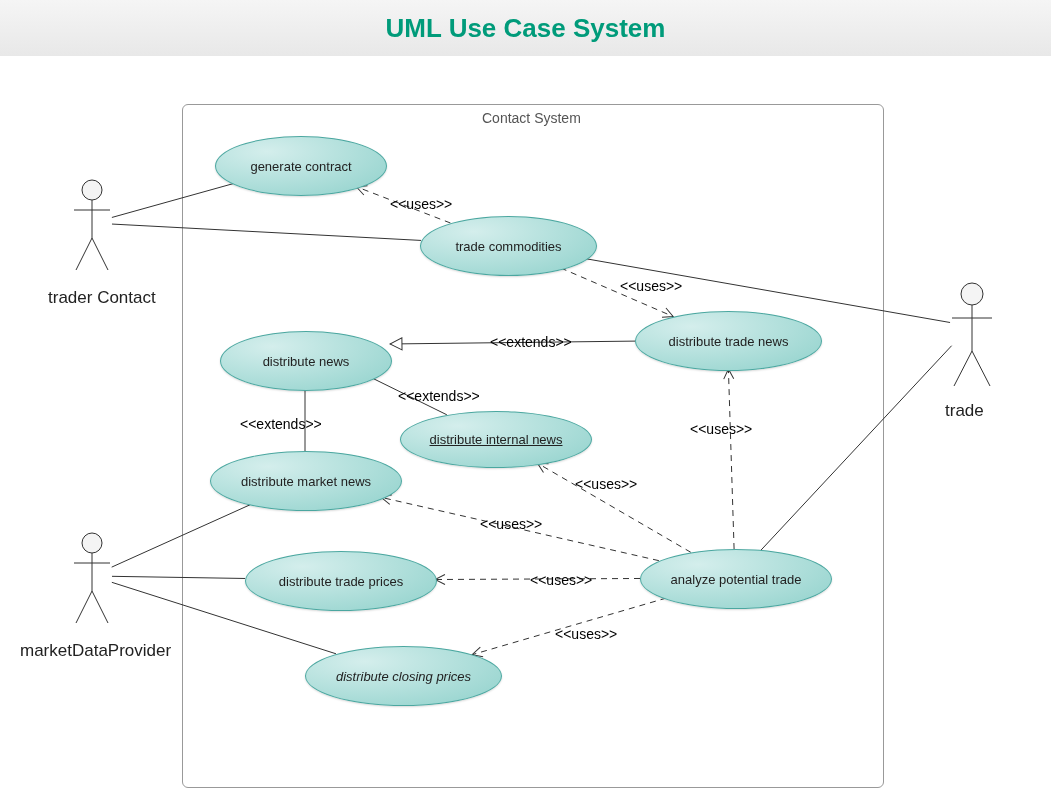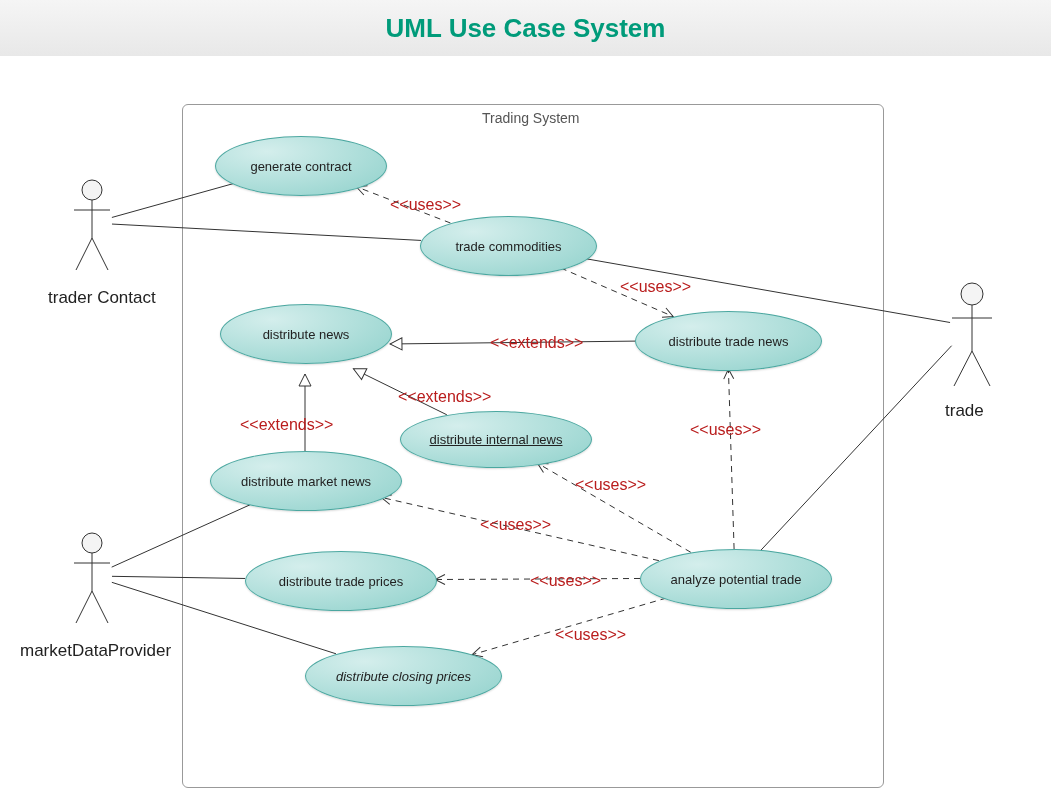--- a/index.html
+++ b/index.html
@@ -57,43 +57,43 @@
   }
   .actor svg { display:block; }
   .actor-label {
     position: absolute;
     font-size: 17px;
     color: #222;
     text-align: center;
   }
   .rel-label {
     position: absolute;
-    font-size: 16px;
-    color: #b91c1c;
+    font-size: 14px;
+    color: #000000;
     background: transparent;
     white-space: nowrap;
   }
   svg.lines {
     position: absolute;
     left: 0; top: 0;
     width: 1051px; height: 733px;
     pointer-events: none;
   }
 </style>
 </head>
 <body>
 
 <div class="header">
   <div class="header-title">UML Use Case System</div>
 </div>
 
 <div class="canvas">
 
   <div class="system-box" id="system-box" style="left: 182px; top: 48px; width: 700px; height: 682px;"></div>
-  <div class="system-title" id="system-title" style="left: 482px; top: 54px;">Trading System</div>
+  <div class="system-title" id="system-title" style="left: 482px; top: 54px;">Contact System</div>
 
   <svg class="lines" id="lines">
     <defs>
       <marker id="arrow-open" markerWidth="12" markerHeight="12" refX="11" refY="6" orient="auto">
         <path d="M1,1 L11,6 L1,11" fill="none" stroke="#333" stroke-width="1"></path>
       </marker>
       <marker id="arrow-tri" markerWidth="14" markerHeight="14" refX="13" refY="7" orient="auto">
         <path d="M1,1 L13,7 L1,13 Z" fill="#fff" stroke="#333" stroke-width="1"></path>
       </marker>
     </defs>
@@ -115,21 +115,21 @@
       <line x1="640.0130653492851" y1="522.4809465045606" x2="434.9869346507149" y2="523.5190534954394" stroke="#333" stroke-width="1" stroke-dasharray="6,5" marker-end="url(#arrow-open)"></line>
       <line x1="666.3196397591856" y1="542.036075017621" x2="472.1074177515927" y2="598.6934751220917" stroke="#333" stroke-width="1" stroke-dasharray="6,5" marker-end="url(#arrow-open)"></line>
     </svg>
 
   <div class="ellipse" id="uc-generateContract" style="left: 215px; top: 80px; width: 170px; height: 58px;">
       <span>generate contract</span>
     </div>
   <div class="ellipse" id="uc-tradeCommodities" style="left: 420px; top: 160px; width: 175px; height: 58px;">
       <span>trade commodities</span>
     </div>
-  <div class="ellipse" id="uc-distributeNews" style="left: 220px; top: 248px; width: 170px; height: 58px;">
+  <div class="ellipse" id="uc-distributeNews" style="left: 220px; top: 275px; width: 170px; height: 58px;">
       <span>distribute news</span>
     </div>
   <div class="ellipse" id="uc-distributeTradeNews" style="left: 635px; top: 255px; width: 185px; height: 58px;">
       <span>distribute trade news</span>
     </div>
   <div class="ellipse" id="uc-distributeInternalNews" style="left: 400px; top: 355px; width: 190px; height: 55px; text-decoration: underline;">
       <span>distribute internal news</span>
     </div>
   <div class="ellipse" id="uc-distributeMarketNews" style="left: 210px; top: 395px; width: 190px; height: 58px;">
       <span>distribute market news</span>

